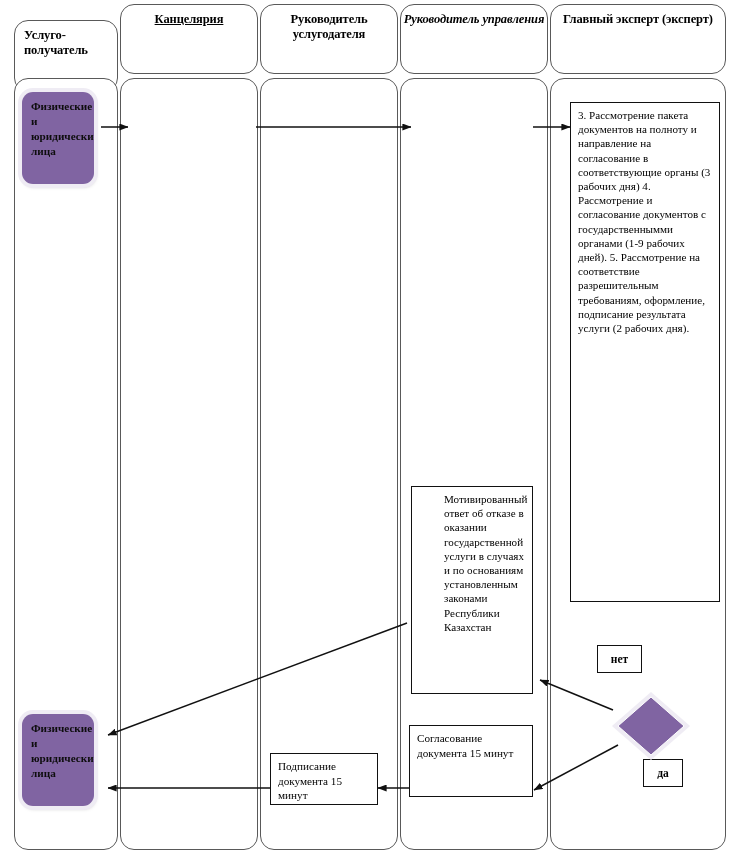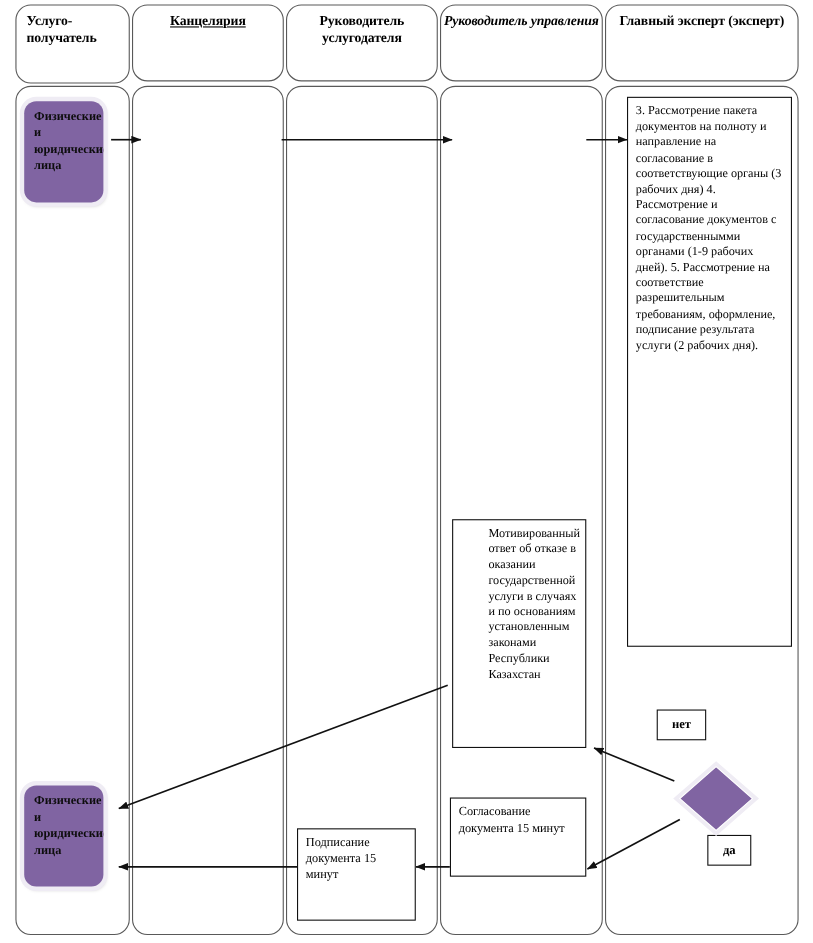--- a/index.html
+++ b/index.html
@@ -60,20 +60,21 @@
     box-sizing: border-box;
     padding: 5px 5px 4px 7px;
     font-size: 11.2px;
     line-height: 14.6px;
     text-align: left;
     overflow: hidden;
   }
   .pbox.dense {
     line-height: 14.2px;
     font-size: 11.1px;
+    margin-top: 14px;
   }
   .small-label {
     position: absolute;
     border: 1.3px solid #111111;
     background: #ffffff;
     box-sizing: border-box;
     display: flex;
     align-items: center;
     justify-content: center;
     font-size: 11.5px;
@@ -112,21 +113,21 @@
     width: 739px;
     height: 857px;
     pointer-events: none;
   }
 </style>
 </head>
 <body>
 
 <div id="canvas">
 
-  <div class="lane-header" style="left:14px; top:4px; width:104px; height:72px;">
+  <div class="lane-header" style="left:14px; top:20px; width:104px; height:72px;">
     <div class="lane-header-text left">Услуго-получатель</div>
   </div>
 
   <div class="lane-header" style="left:120px; top:4px; width:138px; height:70px;text-decoration:underline;">
     <div class="lane-header-text">Канцелярия</div>
   </div>
 
   <div class="lane-header" style="left:260px; top:4px; width:138px; height:70px;">
     <div class="lane-header-text">Руководитель услугодателя</div>
   </div>
@@ -172,21 +173,21 @@
   <div class="purple" style="left:22px; top:92px; width:72px; height:92px;">Физические и юридические лица</div>
 
 
 
   <div class="pbox dense" style="left:570px; top:88px; width:150px; height:500px;">3. Рассмотрение пакета документов на полноту и направление на согласование в соответствующие органы (3 рабочих дня) 4. Рассмотрение и согласование документов с государственнымми органами (1-9 рабочих дней). 5. Рассмотрение на соответствие разрешительным требованиям, оформление, подписание результата услуги (2 рабочих дня).</div>
 
   <div class="pbox dense" style="left:411px; top:472px; width:122px; height:208px;padding-left:32px;">Мотивированный ответ об отказе в оказании государственной услуги в случаях и по основаниям установленным законами Республики Казахстан</div>
 
   <div class="purple" style="left:22px; top:714px; width:72px; height:92px;">Физические и юридические лица</div>
 
-  <div class="pbox" style="left:270px; top:753px; width:108px; height:84px;">Подписание документа 15 минут</div>
+  <div class="pbox" style="left:270px; top:753px; width:108px; height:52px;">Подписание документа 15 минут</div>
 
   <div class="pbox" style="left:409px; top:725px; width:124px; height:72px;">Согласование документа 15 минут</div>
 
   <div class="small-label" style="left:597px; top:645px; width:45px; height:28px;">нет</div>
 
   <div class="small-label" style="left:643px; top:759px; width:40px; height:28px;">да</div>
 
   <div class="diamond-wrap" style="left:610px; top:690px; width:82px; height:72px;">
     <svg class="diamond" viewBox="0 0 82 72">
       <polygon points="41,2 80,36 41,70 2,36" fill="#efecf4"></polygon>

